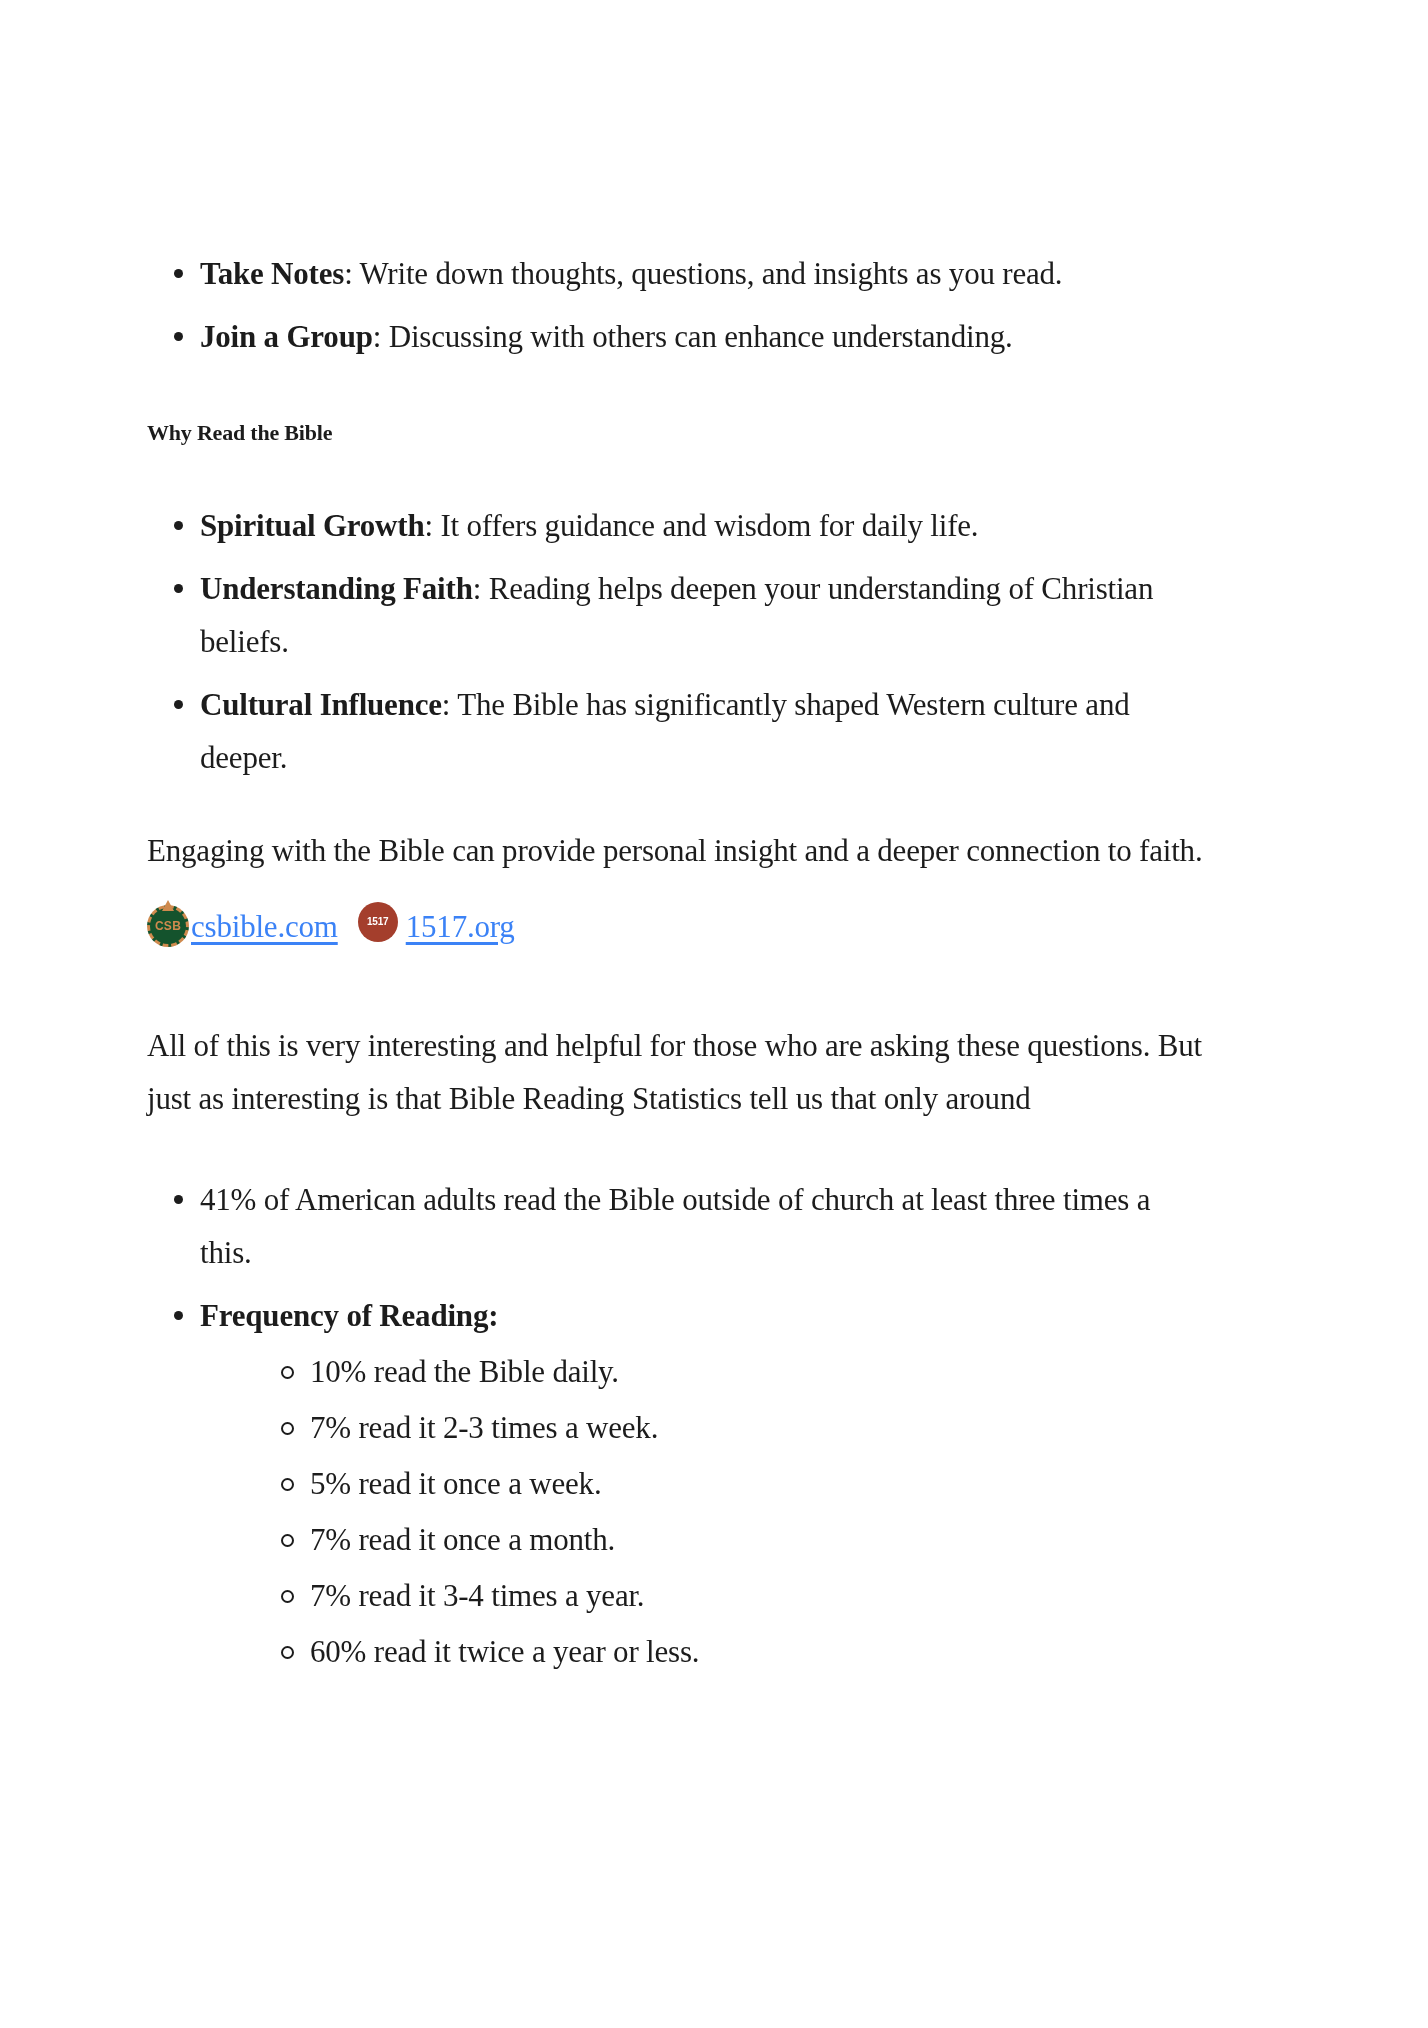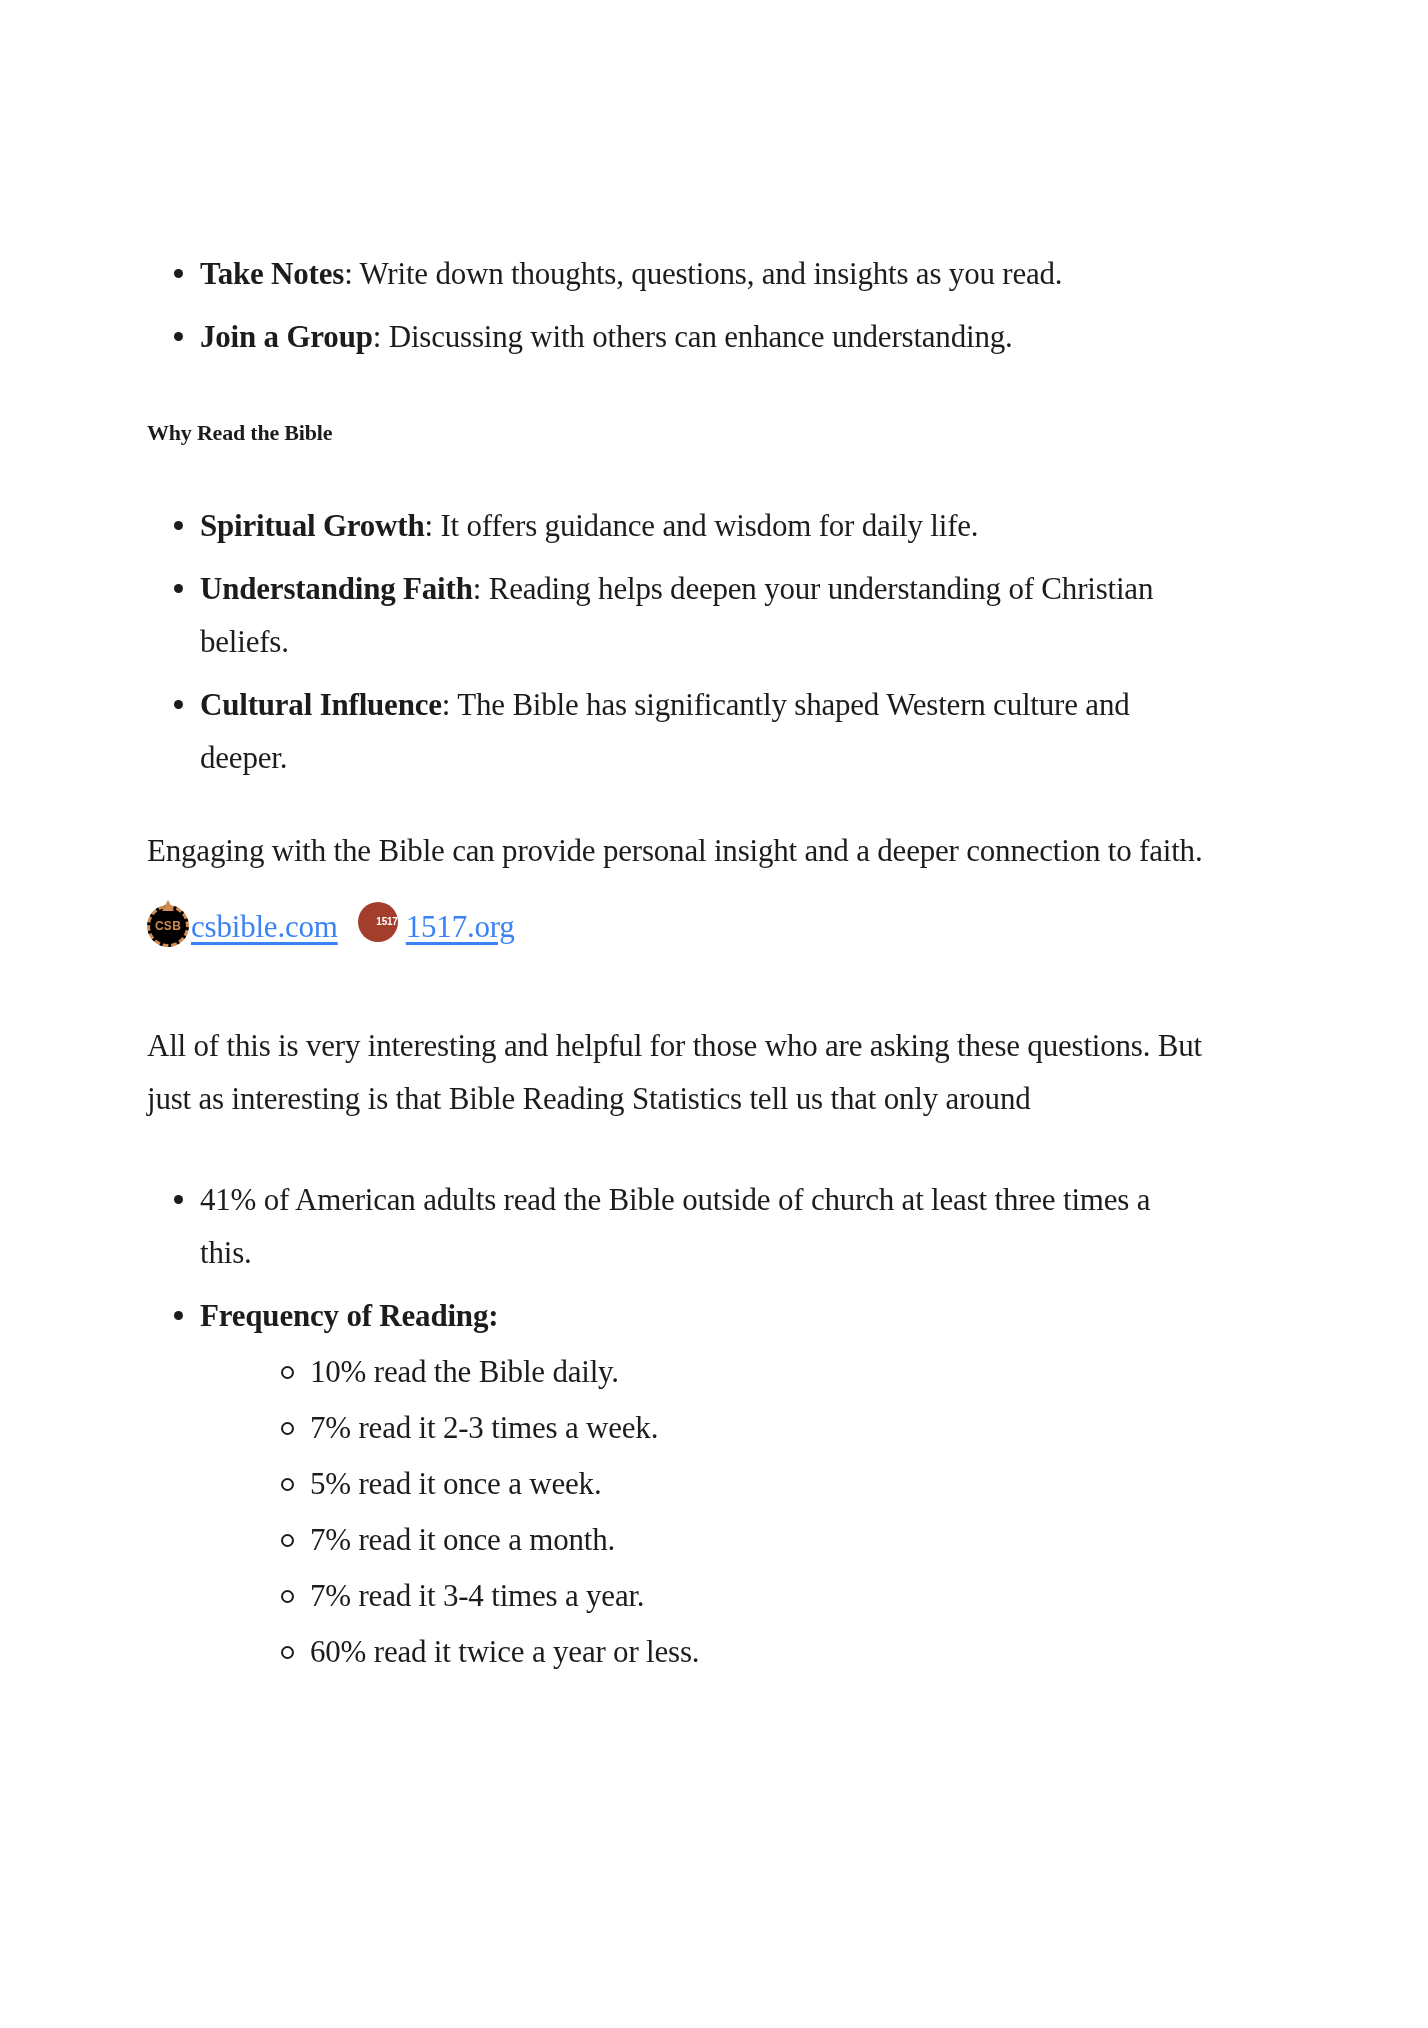--- a/index.html
+++ b/index.html
@@ -75,21 +75,21 @@
     text-underline-offset: 5px;
   }
   .fav-csb {
     width: 42px; height: 42px;
     border: 3px dashed #cf8a4e;
     border-radius: 50%;
     display: flex; align-items: center; justify-content: center;
     position: relative;
     flex: none;
     margin-right: 2px;
-    background: #000000;
+    background: #14532d;
   }
   .fav-csb .csb-text {
     font-family: "Liberation Sans", sans-serif;
     font-weight: 700;
     font-size: 12px;
     line-height: 1;
     color: #cf8a4e;
     letter-spacing: 0.3px;
   }
   .fav-csb .csb-arrow {
@@ -99,21 +99,21 @@
     width: 0; height: 0;
     border-left: 6px solid transparent;
     border-right: 6px solid transparent;
     border-bottom: 11px solid #cf8a4e;
   }
   .fav-1517 {
     width: 40px; height: 40px;
     border-radius: 50%;
     background: #a43e2c;
     color: #ffffff;
-    display: flex; align-items: center; justify-content: flex-end;
+    display: flex; align-items: center; justify-content: center;
     font-family: "Liberation Sans", sans-serif;
     font-size: 10px;
     font-weight: 700;
     line-height: 1;
     flex: none;
     margin: 0 8px 0 20px;
     position: relative;
     top: -4px;
   }
   .line { display: block; }

